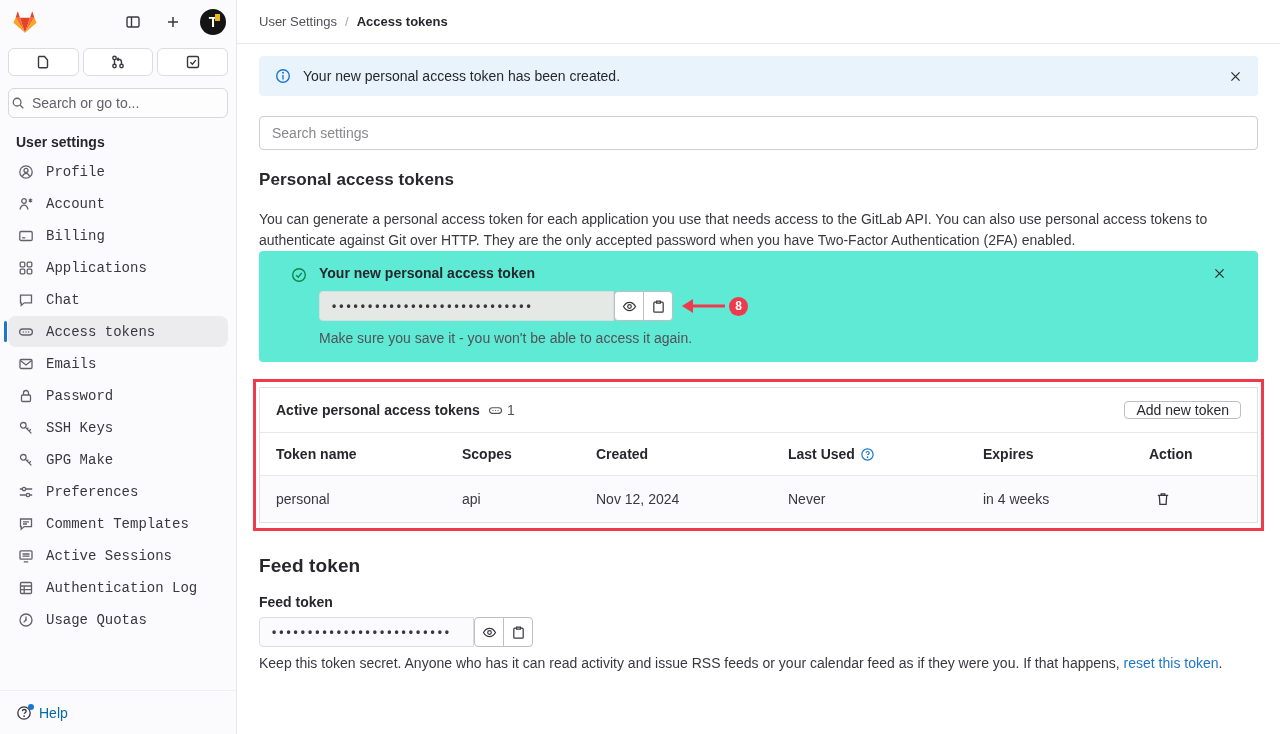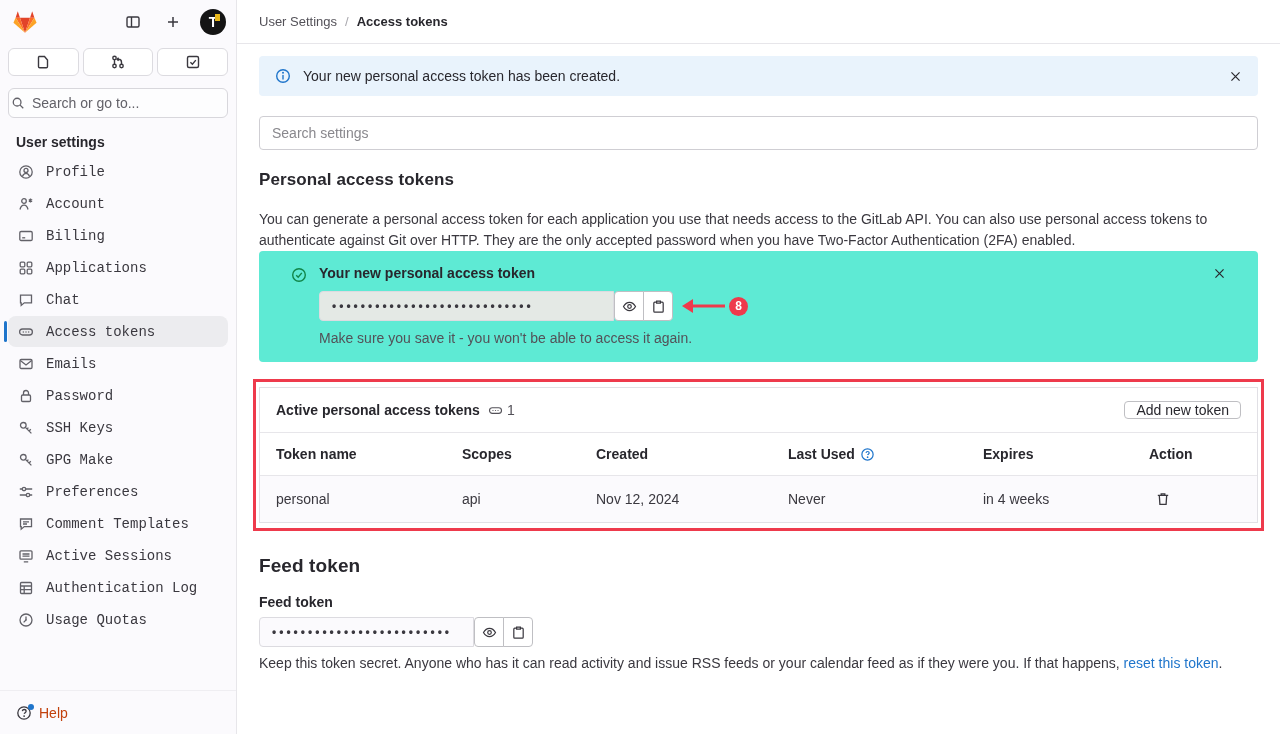--- a/index.html
+++ b/index.html
@@ -41,21 +41,21 @@
     border-radius:8px; color:#3a383f; cursor:pointer; position:relative; margin-bottom:1px;
   }
   .sb-item .sb-ic { color:#626168; width:16px; height:16px; }
   .sb-item.active { background:#ececef; font-weight:400; }
   .sb-item.active::before {
     content:""; position:absolute; left:-4px; top:5px; bottom:5px; width:3px;
     border-radius:2px; background:#1f75cb;
   }
   .sb-help {
     height:44px; display:flex; align-items:center; gap:7px; padding:0 16px;
-    border-top:1px solid #efeef2; color:#c2410c; cursor:pointer;
+    border-top:1px solid #efeef2; color:#0369a1; cursor:pointer;
   }
   .help-ic { position:relative; width:16px; height:16px; color:#3a383f; }
   .help-ic .dot { position:absolute; top:-1px; right:-2px; width:6px; height:6px;
     background:#1f75cb; border-radius:50%; }
 
   
   .main { flex:1; display:flex; flex-direction:column; overflow:hidden; }
   .topbar { height:44px; min-height:44px; border-bottom:1px solid #e7e6ea;
     display:flex; align-items:center; padding-left:22px; gap:8px; font-size:13px; }
   .crumb-link { color:#535158; cursor:pointer; }

